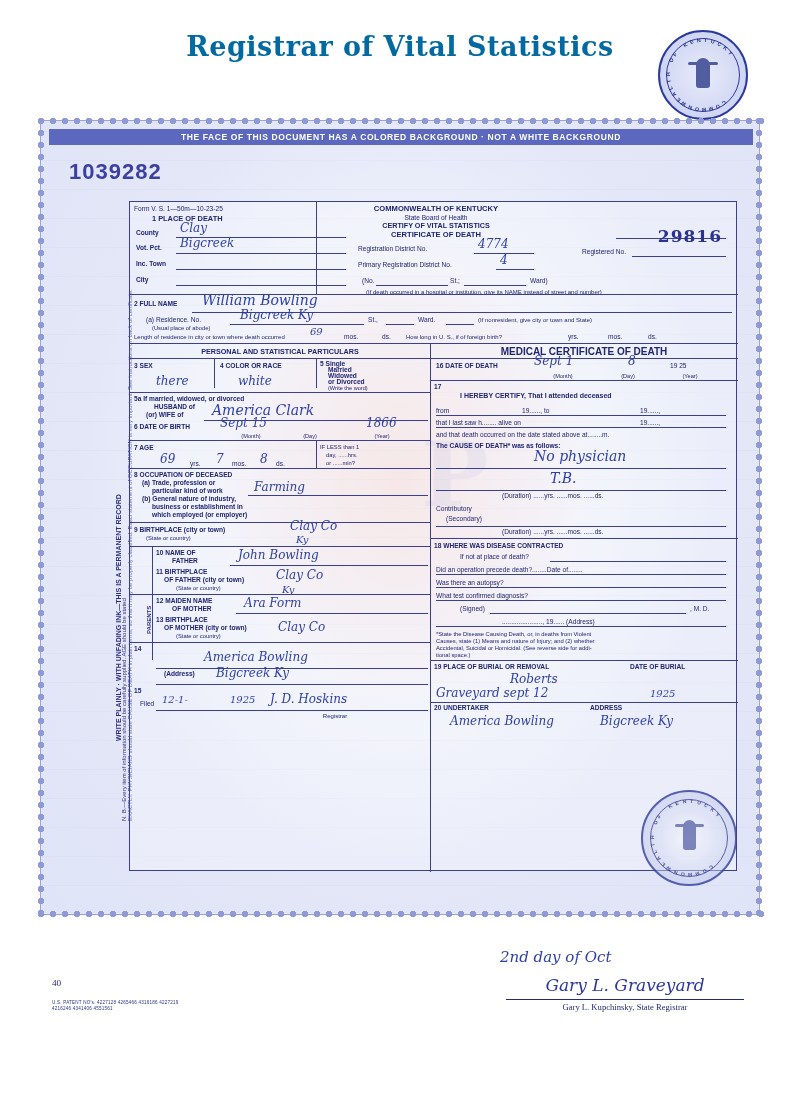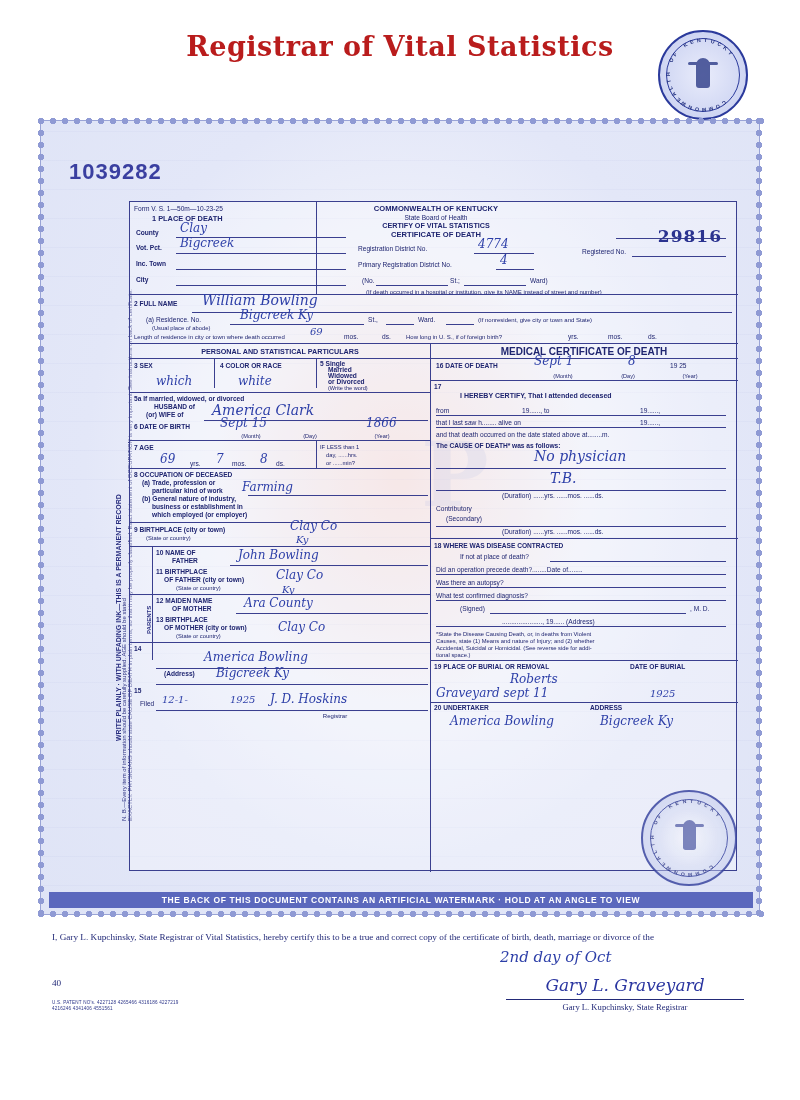--- a/index.html
+++ b/index.html
@@ -11,21 +11,21 @@
     position:relative;
     overflow:hidden;
   }
   
   .hdr{
     position:absolute;left:0;top:30px;width:800px;text-align:center;
   }
   .hdr .t1, .hdr .t2{
     font-family:"DejaVu Serif", serif;
     font-weight:bold;
-    color:#b91c1c;
+    color:#0369a1;
     letter-spacing:0.5px;
   }
   .hdr .t1{font-size:27px;line-height:34px;}
   .hdr .t2{font-size:25px;line-height:32px;}
   .seal-top{
     position:absolute;right:52px;top:30px;width:86px;height:86px;border-radius:50%;
     border:2px solid #2b3a9c;
     background:radial-gradient(circle at 50% 50%,#e9ecfb 0%,#d3d9f4 60%,#c2caee 100%);
   }
   .seal-top .ring{
@@ -195,21 +195,21 @@
       <span style="font-size: 5.2px; transform: rotate(13.3333deg) translate(0px, -38px);">U</span>
       <span style="font-size: 5.2px; transform: rotate(25deg) translate(0px, -38px);">C</span>
       <span style="font-size: 5.2px; transform: rotate(36.6667deg) translate(0px, -38px);">K</span>
       <span style="font-size: 5.2px; transform: rotate(48.3333deg) translate(0px, -38px);">Y</span>
     </div>
   <div class="figure"></div>
 </div>
 
 <div class="cert">
 
-  <div class="bar bottom">THE BACK OF THIS DOCUMENT CONTAINS AN ARTIFICIAL WATERMARK · HOLD AT AN ANGLE TO VIEW</div>
+  <div class="bar top">THE FACE OF THIS DOCUMENT HAS A COLORED BACKGROUND · NOT A WHITE BACKGROUND</div>
 
   <div class="certno">1039282</div>
 
   <div class="watermark-p">P</div>
 
   <div class="vtext" style="left:74px;top:620px;">WRITE PLAINLY  ·  WITH UNFADING INK—THIS IS A PERMANENT RECORD</div>
   <div class="vtext thin" style="left:86px;top:700px;">EXACTLY. PHYSICIANS should state CAUSE OF DEATH in plain terms, so that it may be properly classified. Exact statement of OCCUPATION is very important. See instructions on back of certificate.</div>
   <div class="vtext thin" style="left:80px;top:700px;">N. B.—Every item of information should be carefully supplied. AGE should be stated</div>
 
   <div class="form">
@@ -280,21 +280,21 @@
     <div class="ft" style="left:478px;top:131px;">mos.</div>
     <div class="ft" style="left:518px;top:131px;">ds.</div>
     <div class="ln" style="left:0;top:141px;width:608px;"></div>
 
     <div class="ft b c" style="left:0;top:146px;width:300px;font-size:7.2px;">PERSONAL AND STATISTICAL PARTICULARS</div>
     <div class="ft b c" style="left:300px;top:146px;width:308px;font-size:10px;">MEDICAL CERTIFICATE OF DEATH</div>
     <div class="ln" style="left:0;top:156px;width:608px;"></div>
     <div class="vl" style="left:300px;top:141px;height:529px;"></div>
 
     <div class="ft b" style="left:4px;top:160px;">3 SEX</div>
-    <div class="hw" style="left:26px;top:172px;">which</div>
+    <div class="hw" style="left:26px;top:172px;">there</div>
     <div class="vl" style="left:84px;top:156px;height:30px;"></div>
     <div class="ft b" style="left:90px;top:160px;">4 COLOR OR RACE</div>
     <div class="hw" style="left:108px;top:172px;">white</div>
     <div class="vl" style="left:186px;top:156px;height:30px;"></div>
     <div class="ft b" style="left:190px;top:158px;">5 Single</div>
     <div class="ft b" style="left:198px;top:164px;">Married</div>
     <div class="ft b" style="left:198px;top:170px;">Widowed</div>
     <div class="ft b" style="left:198px;top:176px;">or Divorced</div>
     <div class="ft" style="left:198px;top:182px;font-size:5.6px;">(Write the word)</div>
     <div class="ln" style="left:0;top:190px;width:300px;"></div>
@@ -322,21 +322,21 @@
     <div class="ft" style="left:146px;top:258px;">ds.</div>
     <div class="vl" style="left:186px;top:238px;height:28px;"></div>
     <div class="ft" style="left:190px;top:241px;font-size:5.8px;">IF LESS than 1</div>
     <div class="ft" style="left:196px;top:249px;font-size:5.8px;">day, ......hrs.</div>
     <div class="ft" style="left:196px;top:257px;font-size:5.8px;">or ......min?</div>
     <div class="ln" style="left:0;top:266px;width:300px;"></div>
 
     <div class="ft b" style="left:4px;top:269px;">8 OCCUPATION OF DECEASED</div>
     <div class="ft b" style="left:12px;top:277px;">(a) Trade, profession or</div>
     <div class="ft b" style="left:22px;top:285px;">particular kind of work</div>
-    <div class="hw" style="left:112px;top:278px;">Farming</div>
+    <div class="hw" style="left:124px;top:278px;">Farming</div>
     <div class="ln" style="left:118px;top:293px;width:180px;"></div>
     <div class="ft b" style="left:12px;top:293px;">(b) General nature of industry,</div>
     <div class="ft b" style="left:22px;top:301px;">business or establishment in</div>
     <div class="ft b" style="left:22px;top:309px;">which employed (or employer)</div>
     <div class="ln" style="left:0;top:320px;width:300px;"></div>
 
     <div class="ft b" style="left:4px;top:324px;">9 BIRTHPLACE (city or town)</div>
     <div class="ft" style="left:16px;top:332px;font-size:5.8px;">(State or country)</div>
     <div class="hw" style="left:160px;top:317px;">Clay Co</div>
     <div class="hw sm" style="left:166px;top:332px;">Ky</div>
@@ -352,21 +352,21 @@
 
     <div class="ft b" style="left:26px;top:366px;">11 BIRTHPLACE</div>
     <div class="ft b" style="left:34px;top:374px;">OF FATHER (city or town)</div>
     <div class="ft" style="left:46px;top:382px;font-size:5.8px;">(State or country)</div>
     <div class="hw" style="left:146px;top:366px;">Clay Co</div>
     <div class="hw sm" style="left:152px;top:382px;">Ky</div>
     <div class="ln" style="left:0;top:392px;width:300px;"></div>
 
     <div class="ft b" style="left:26px;top:395px;">12 MAIDEN NAME</div>
     <div class="ft b" style="left:42px;top:403px;">OF MOTHER</div>
-    <div class="hw" style="left:114px;top:394px;">Ara County</div>
+    <div class="hw" style="left:114px;top:394px;">Ara Form</div>
     <div class="ln" style="left:106px;top:411px;width:192px;"></div>
 
     <div class="ft b" style="left:26px;top:414px;">13 BIRTHPLACE</div>
     <div class="ft b" style="left:34px;top:422px;">OF MOTHER (city or town)</div>
     <div class="ft" style="left:46px;top:430px;font-size:5.8px;">(State or country)</div>
     <div class="hw" style="left:148px;top:418px;">Clay Co</div>
     <div class="ln" style="left:0;top:440px;width:300px;"></div>
 
     <div class="ft b" style="left:4px;top:443px;">14</div>
     <div class="hw" style="left:74px;top:448px;">America Bowling</div>
@@ -434,21 +434,21 @@
 
     <div class="ft" style="left:306px;top:428px;font-size:5.8px;">*State the Disease Causing Death, or, in deaths from Violent</div>
     <div class="ft" style="left:306px;top:435px;font-size:5.8px;">Causes, state (1) Means and nature of Injury; and (2) whether</div>
     <div class="ft" style="left:306px;top:442px;font-size:5.8px;">Accidental, Suicidal or Homicidal. (See reverse side for addi-</div>
     <div class="ft" style="left:306px;top:449px;font-size:5.8px;">tional space.)</div>
     <div class="ln" style="left:300px;top:458px;width:308px;"></div>
 
     <div class="ft b" style="left:304px;top:461px;">19 PLACE OF BURIAL OR REMOVAL</div>
     <div class="ft b" style="left:500px;top:461px;">DATE OF BURIAL</div>
     <div class="hw" style="left:380px;top:470px;">Roberts</div>
-    <div class="hw" style="left:306px;top:484px;">Graveyard sept 11</div>
+    <div class="hw" style="left:306px;top:484px;">Graveyard sept 12</div>
     <div class="hw sm" style="left:520px;top:486px;">1925</div>
     <div class="ln" style="left:300px;top:500px;width:308px;"></div>
 
     <div class="ft b" style="left:304px;top:502px;">20 UNDERTAKER</div>
     <div class="ft b" style="left:460px;top:502px;">ADDRESS</div>
     <div class="hw" style="left:320px;top:512px;">America Bowling</div>
     <div class="hw" style="left:470px;top:512px;">Bigcreek Ky</div>
 
   </div>
 
@@ -479,21 +479,20 @@
         <span style="font-size: 5px; transform: rotate(25deg) translate(0px, -40px);">C</span>
         <span style="font-size: 5px; transform: rotate(36.6667deg) translate(0px, -40px);">K</span>
         <span style="font-size: 5px; transform: rotate(48.3333deg) translate(0px, -40px);">Y</span>
       </div>
     <div class="figure"></div>
   </div>
 
 </div>
 
 <div class="foot">
-  <span class="line">I, Gary L. Kupchinsky, State Registrar of Vital Statistics, hereby certify this to be a true and correct copy of the certificate of birth, death, marriage or divorce of the</span>
 </div>
 <div class="hw" style="left:500px;top:948px;font-size:15px;">2nd day of Oct</div>
 <div class="yearline">40</div>
 
 <div class="sigblock">
   <div class="sig">Gary L. Graveyard</div>
   <div class="rule"></div>
   <div class="cap">Gary L. Kupchinsky, State Registrar</div>
 </div>
 

